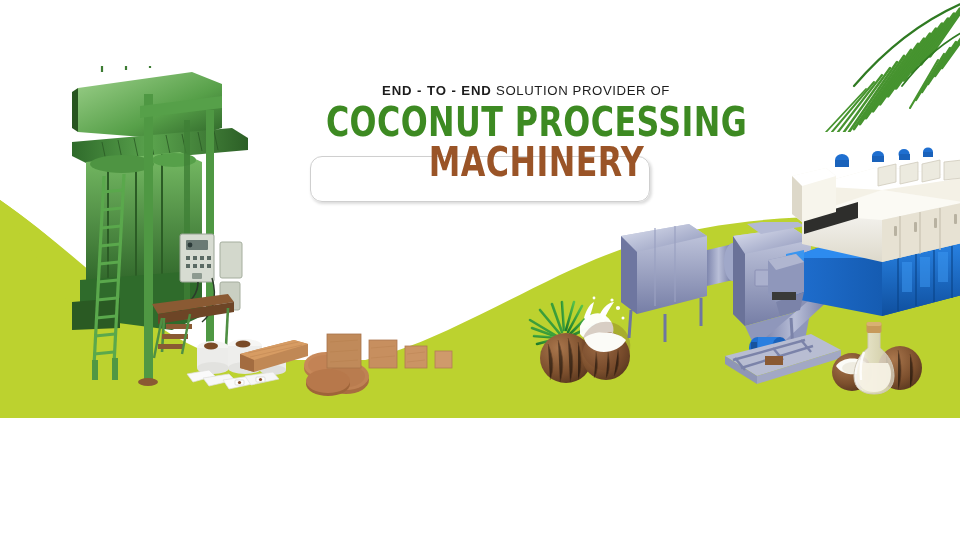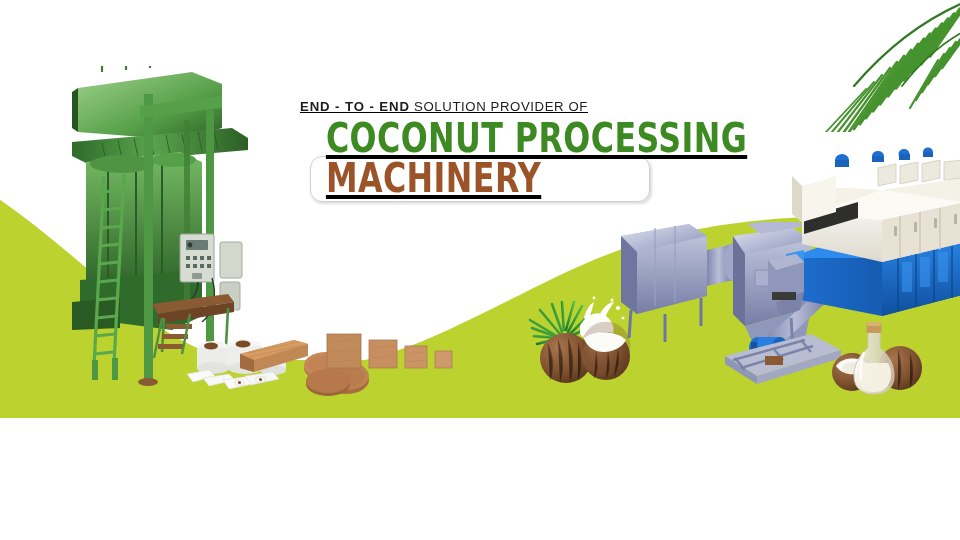--- a/index.html
+++ b/index.html
@@ -32,24 +32,23 @@
     top: -18px;
     width: 190px;
     height: 150px;
     pointer-events: none;
   }
 
   
   .headline {
     position: absolute;
     left: 300px;
-    top: 100px;
+    top: 84px;
     width: 370px;
-    text-align: left;
-    text-decoration: underline;
+    text-align: right;
   }
   .outline-box {
     position: absolute;
     left: 310px;
     top: 156px;
     width: 338px;
     height: 44px;
     border: 1.3px solid #cfcfcf;
     border-radius: 12px;
     box-shadow: 1.5px 2px 3px rgba(0,0,0,0.14);

